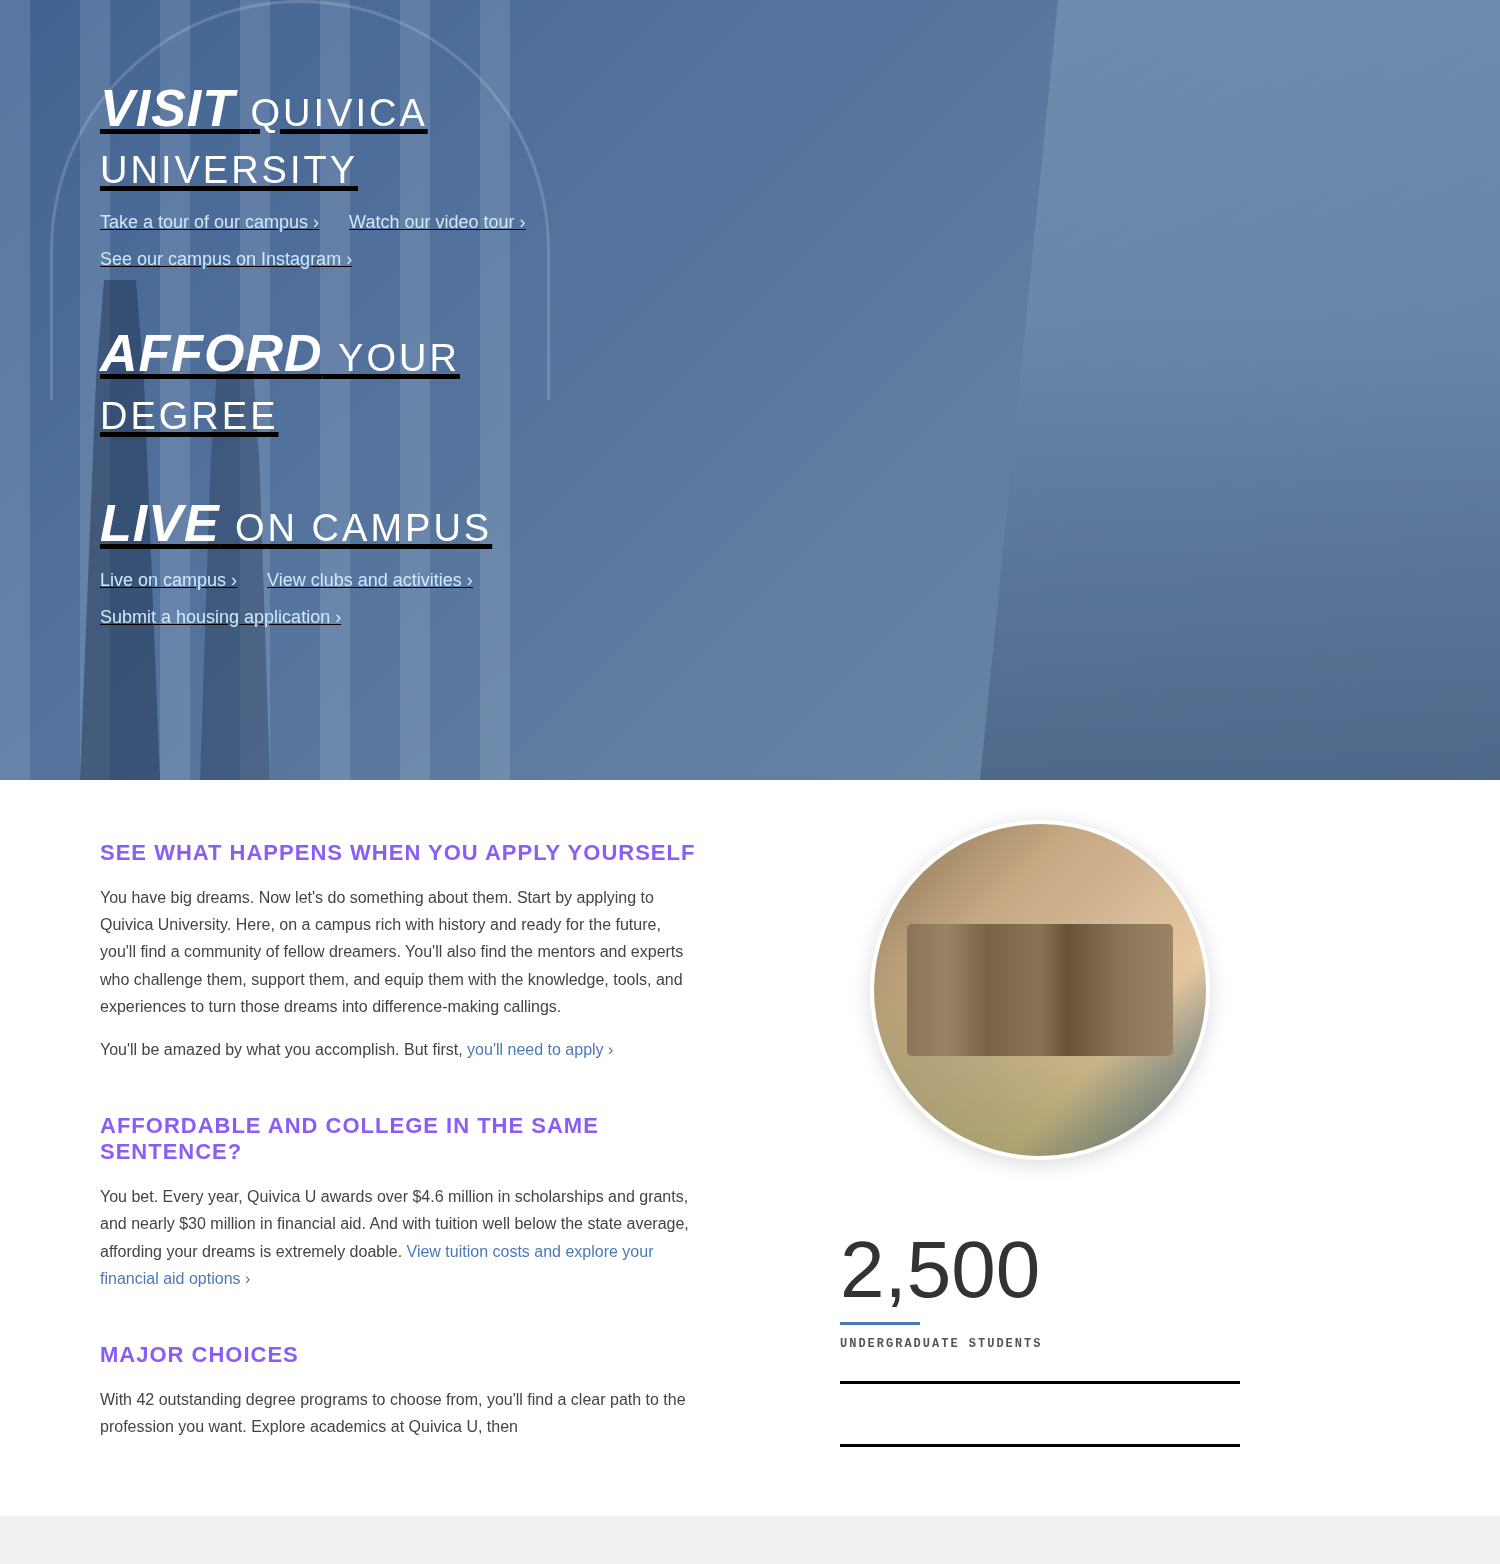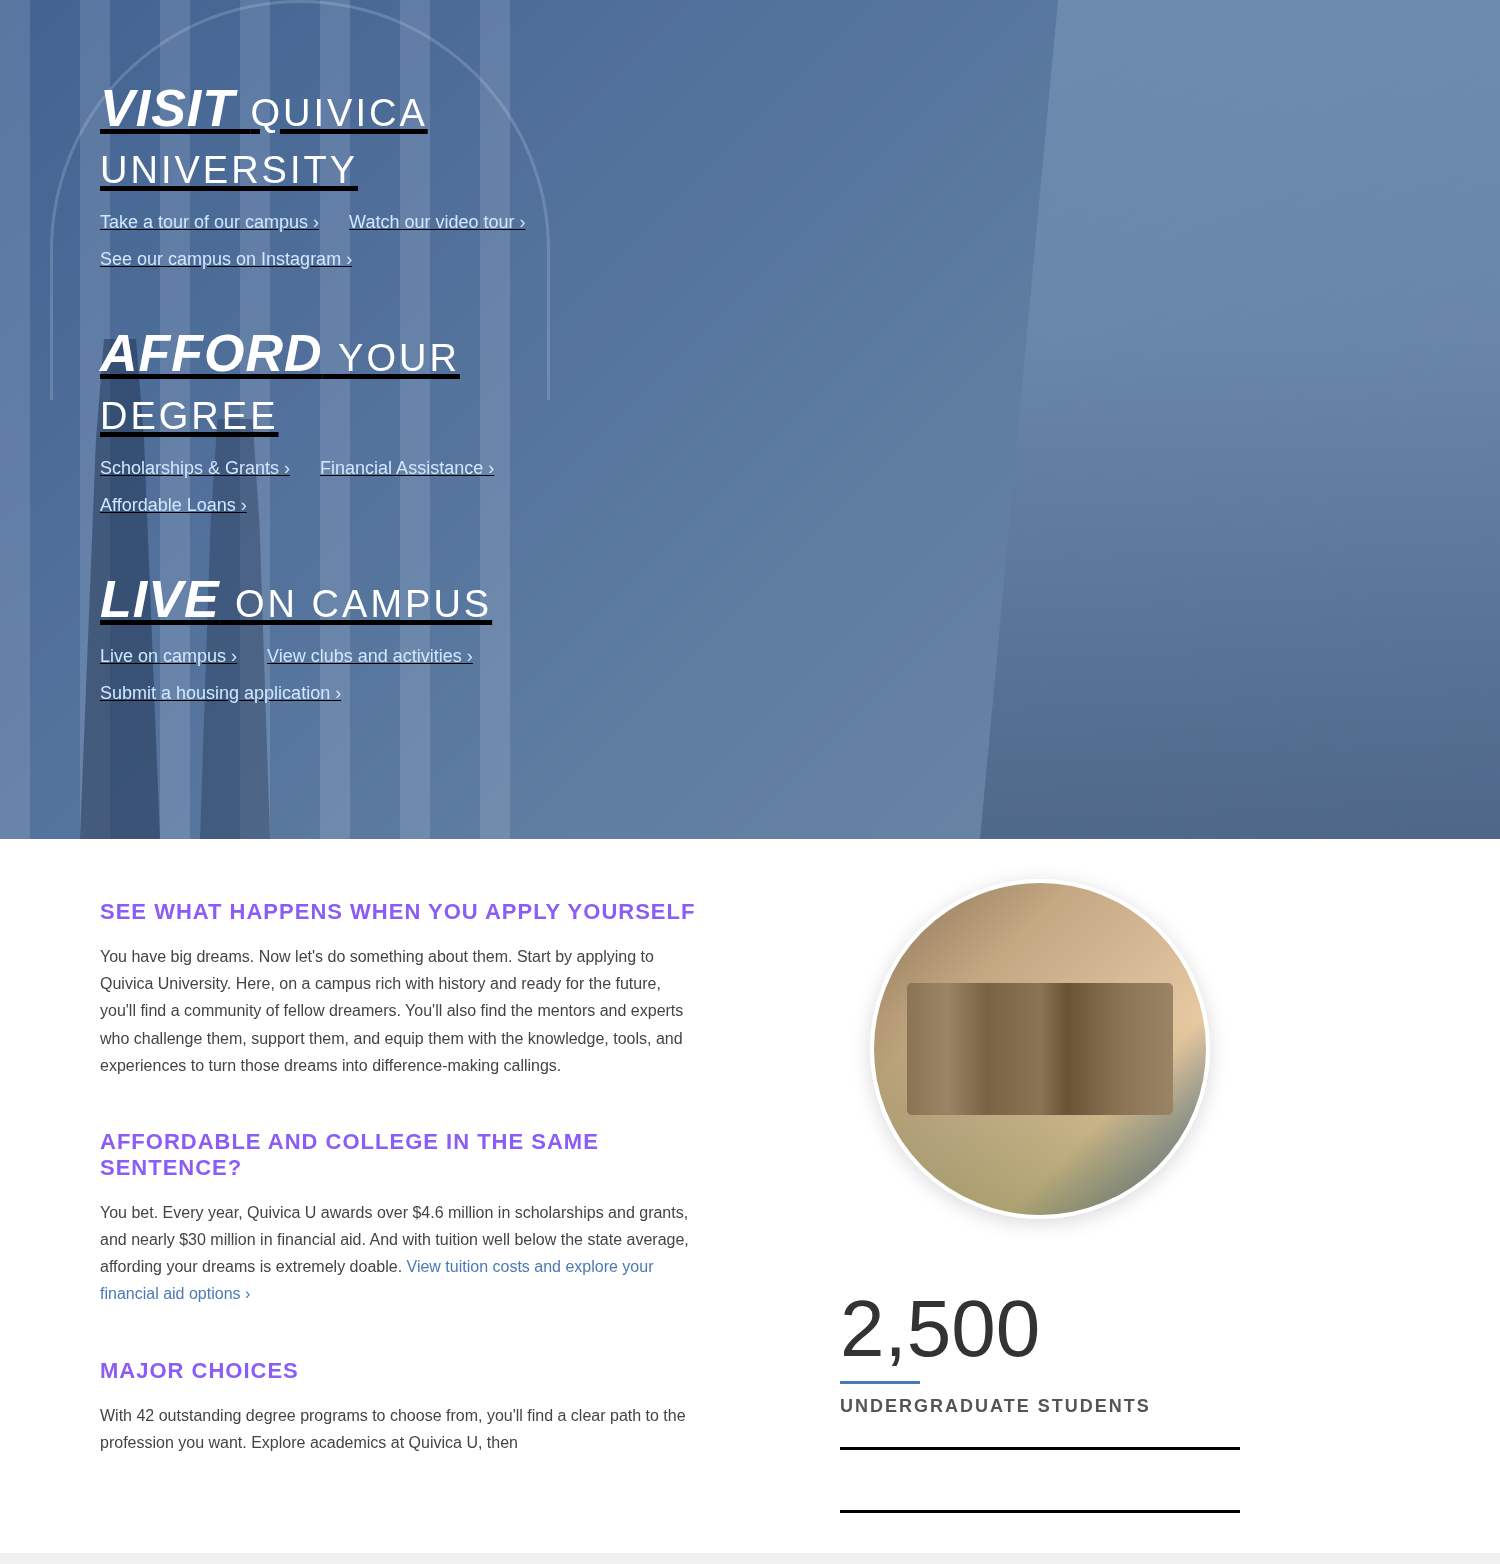--- a/index.html
+++ b/index.html
@@ -167,25 +167,26 @@
     }
 
     .stat-divider {
       width: 80px;
       height: 3px;
       background: #4a7ab5;
       margin: 12px 0;
     }
 
     .stat-label {
-      font-size: 18px;
+      font-size: 12px;
       font-weight: 700;
       color: #555;
       letter-spacing: 2px;
       text-transform: uppercase;
+      font-family: Liberation Mono, monospace;
     }
 
     
     .content-heading {
       font-size: 22px;
       font-weight: 900;
       color: #8b5cf6;
       text-transform: uppercase;
       letter-spacing: 1px;
       margin-bottom: 18px;
@@ -284,25 +285,20 @@
         <a class="section-link" href="#">See our campus on Instagram ›</a>
       </div>
     </div>
 
 
     <div class="section-block">
       <div class="section-title">
         <span class="bold-part">AFFORD</span>
         <span class="thin-part">YOUR DEGREE</span>
       </div>
-      <div class="section-links">
-        <a class="section-link" href="#">Scholarships &amp; Grants ›</a>
-        <a class="section-link" href="#">Financial Assistance ›</a>
-        <a class="section-link" href="#">Affordable Loans ›</a>
-      </div>
     </div>
 
     <div class="section-block">
       <div class="section-title">
         <span class="bold-part">LIVE</span>
         <span class="thin-part">ON CAMPUS</span>
       </div>
       <div class="section-links">
         <a class="section-link" href="#">Live on campus ›</a>
         <a class="section-link" href="#">View clubs and activities ›</a>
@@ -312,20 +308,24 @@
 
   </div>
 </div>
 
 <div class="main-content">
 
   <div class="left-col">
 
     <h2 class="content-heading">SEE WHAT HAPPENS WHEN YOU APPLY YOURSELF</h2>
     <p class="content-text">You have big dreams. Now let's do something about them. Start by applying to Quivica University. Here, on a campus rich with history and ready for the future, you'll find a community of fellow dreamers. You'll also find the mentors and experts who challenge them, support them, and equip them with the knowledge, tools, and experiences to turn those dreams into difference-making callings.</p>
+    <p class="content-text">
+      <span>You'll be amazed by what you accomplish. But first,</span>
+      <a class="content-link" href="#">you'll need to apply ›</a>
+    </p>
 
     <h2 class="content-heading">AFFORDABLE AND COLLEGE IN THE SAME SENTENCE?</h2>
     <p class="content-text">
       <span>You bet. Every year, Quivica U awards over $4.6 million in scholarships and grants, and nearly $30 million in financial aid. And with tuition well below the state average, affording your dreams is extremely doable.</span>
       <a class="content-link" href="#">View tuition costs and explore your financial aid options ›</a>
     </p>
 
     <h2 class="content-heading">MAJOR CHOICES</h2>
     <p class="content-text">
       <span>With 42 outstanding degree programs to choose from, you'll find a clear path to the profession you want. Explore academics at Quivica U, then</span>

